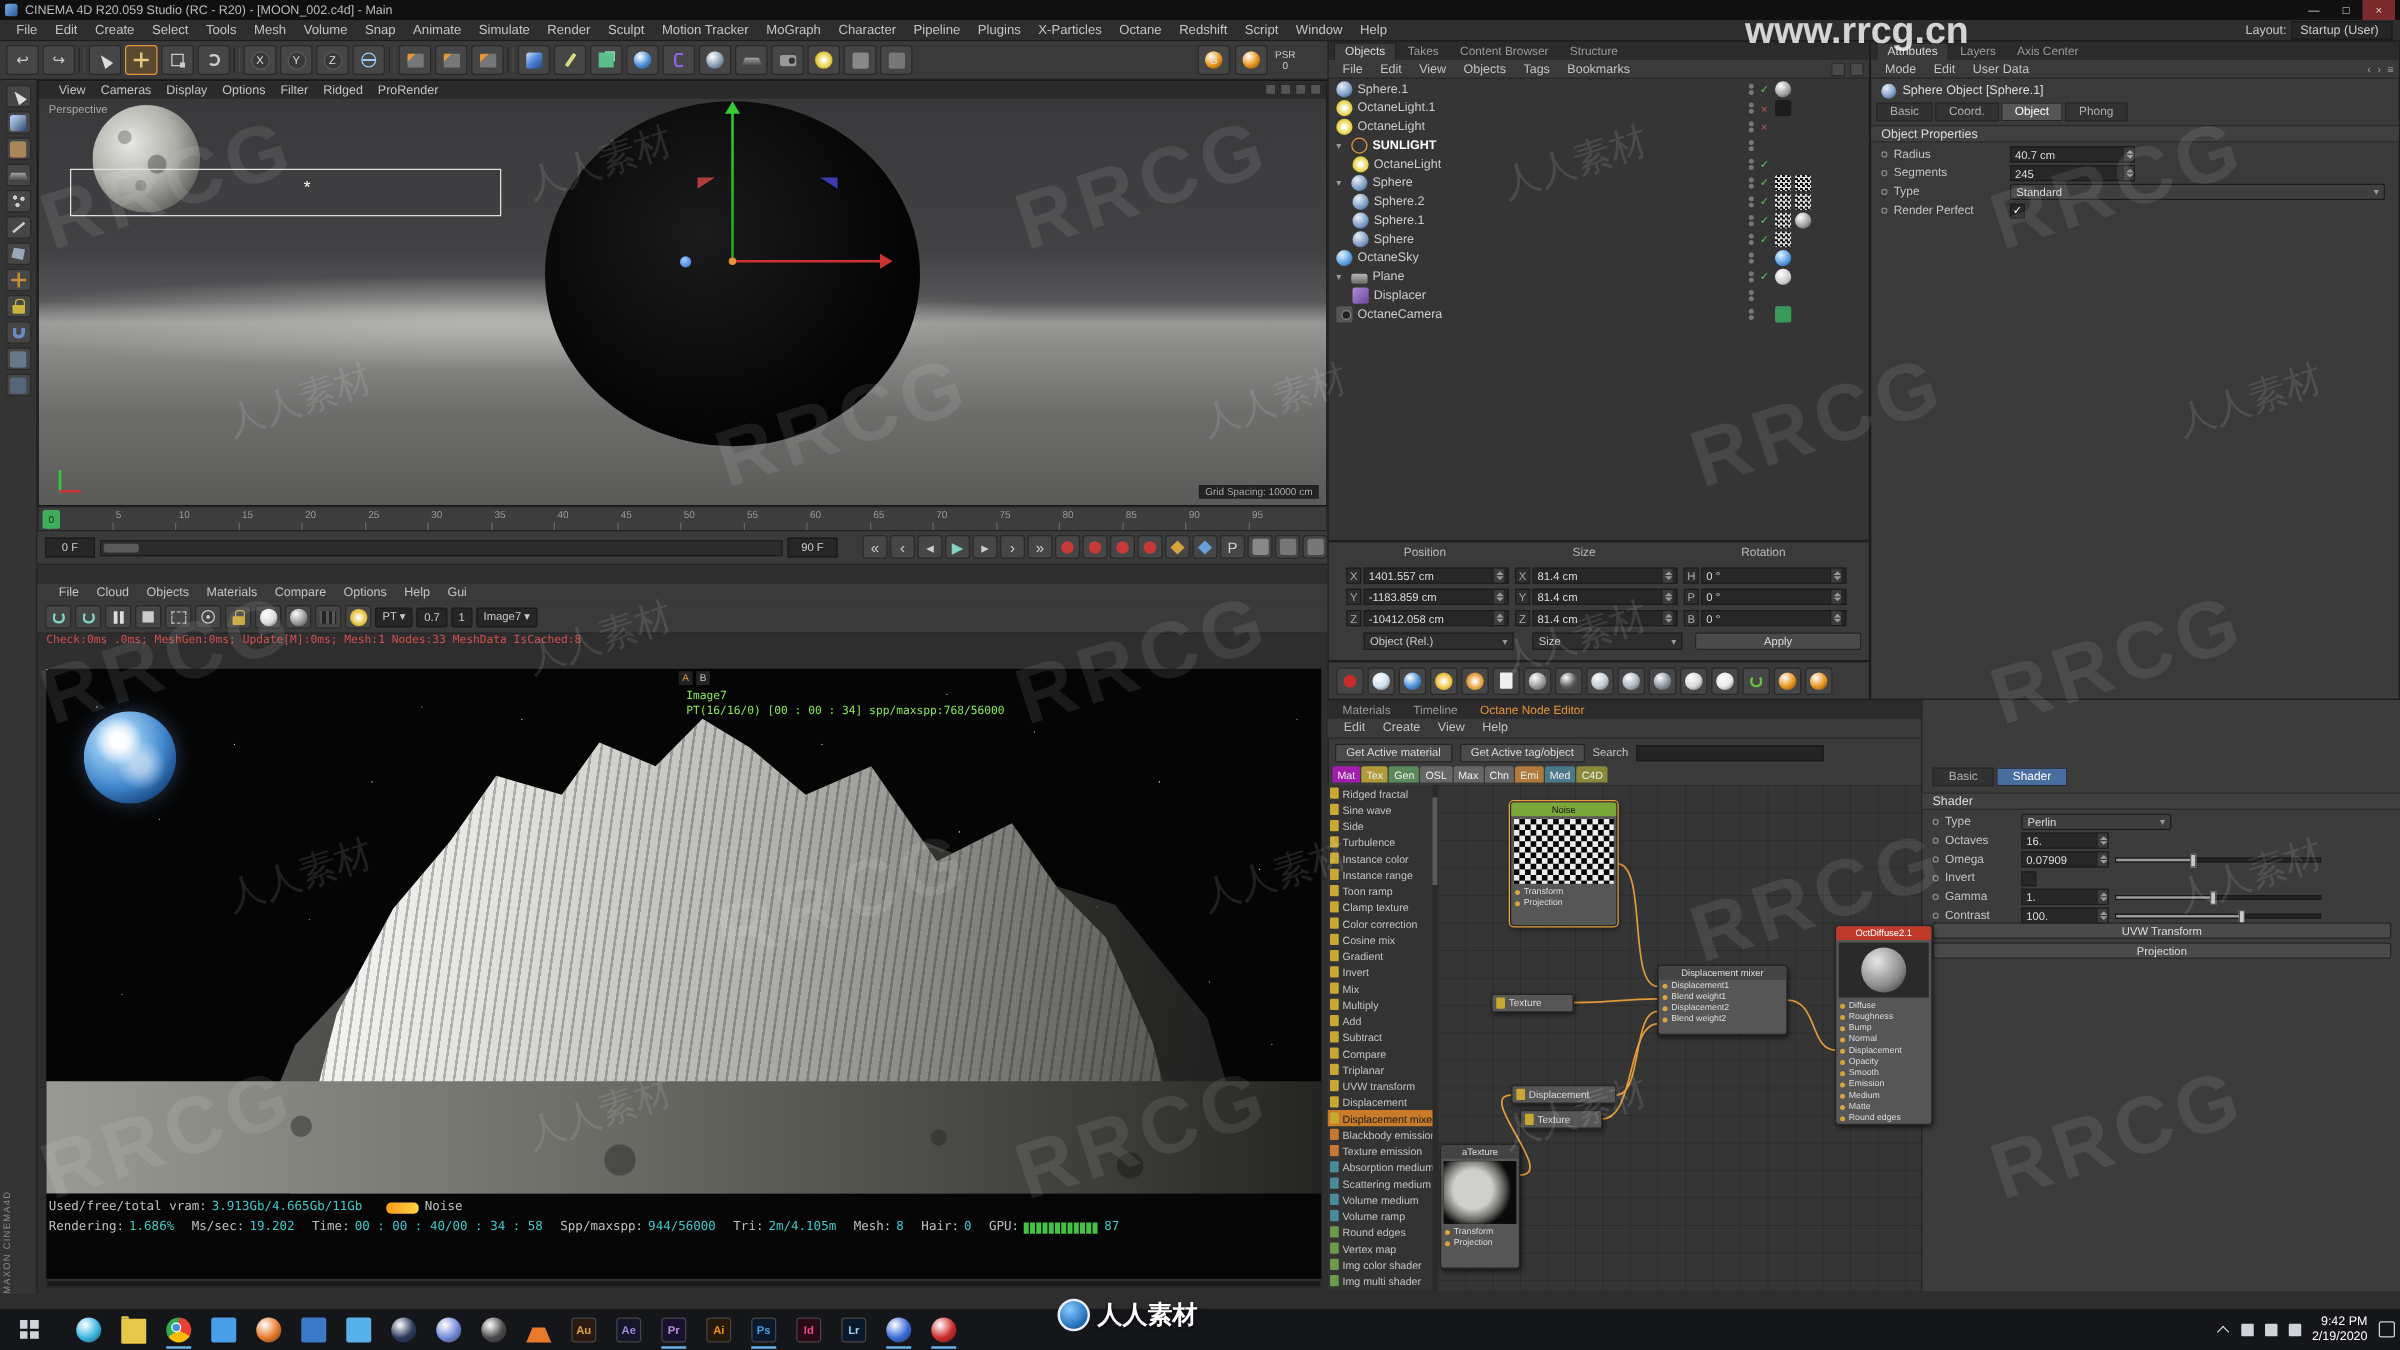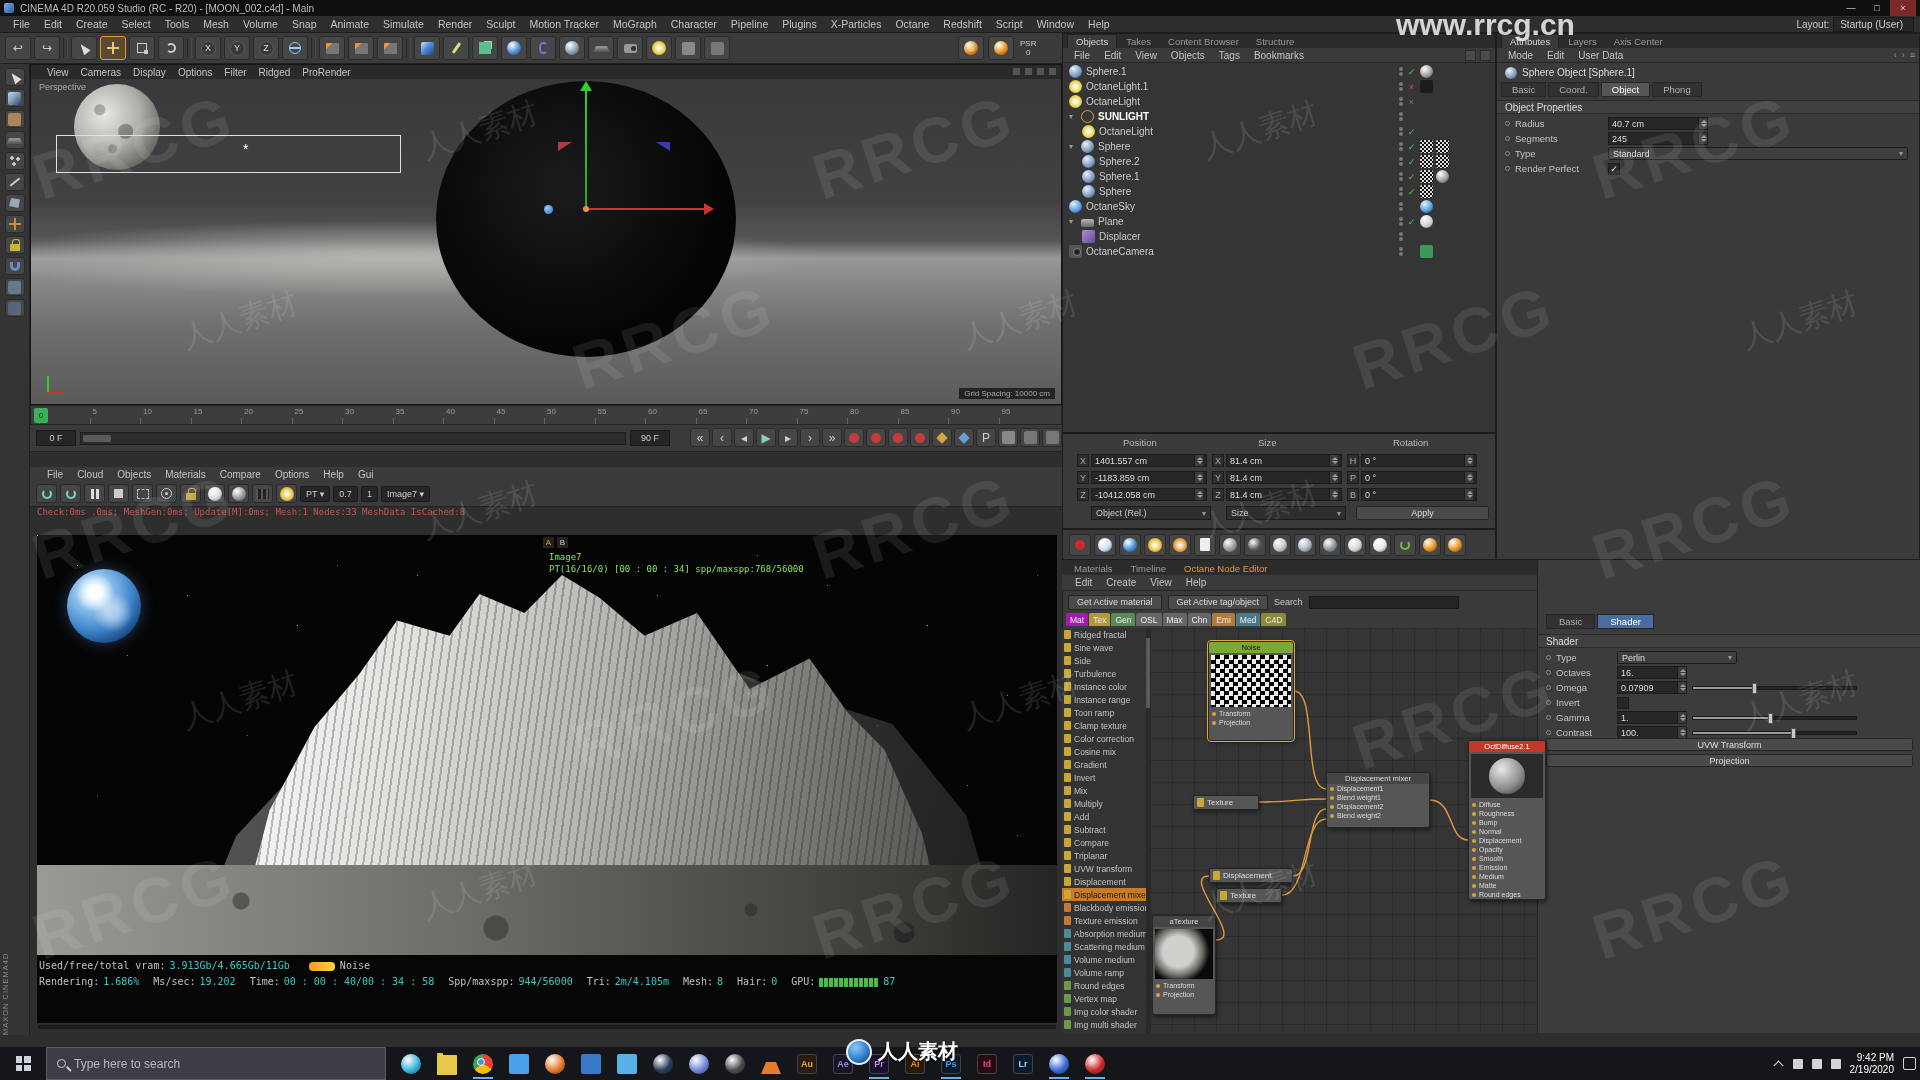--- a/index.html
+++ b/index.html
@@ -1406,24 +1406,20 @@
 
   <div id="taskbar">
     <div id="tb-start">
       <span class="winlogo">
           <span></span>
           <span></span>
           <span></span>
           <span></span>
         </span>
     </div>
-    <div id="tb-search">
-      <span class="mag"></span>
-      <span>Type here to search</span>
-    </div>
     <div id="tb-icons">
         <div class="tbi">
           <span class="ik ik-ball" style="--c: #38b6e0;"></span>
         </div>
         <div class="tbi">
           <span class="ik ik-folder" style="--c: #e8c84a; background: rgb(232, 200, 74);"></span>
         </div>
         <div class="tbi active">
           <span class="ik ik-chrome"></span>
         </div>

